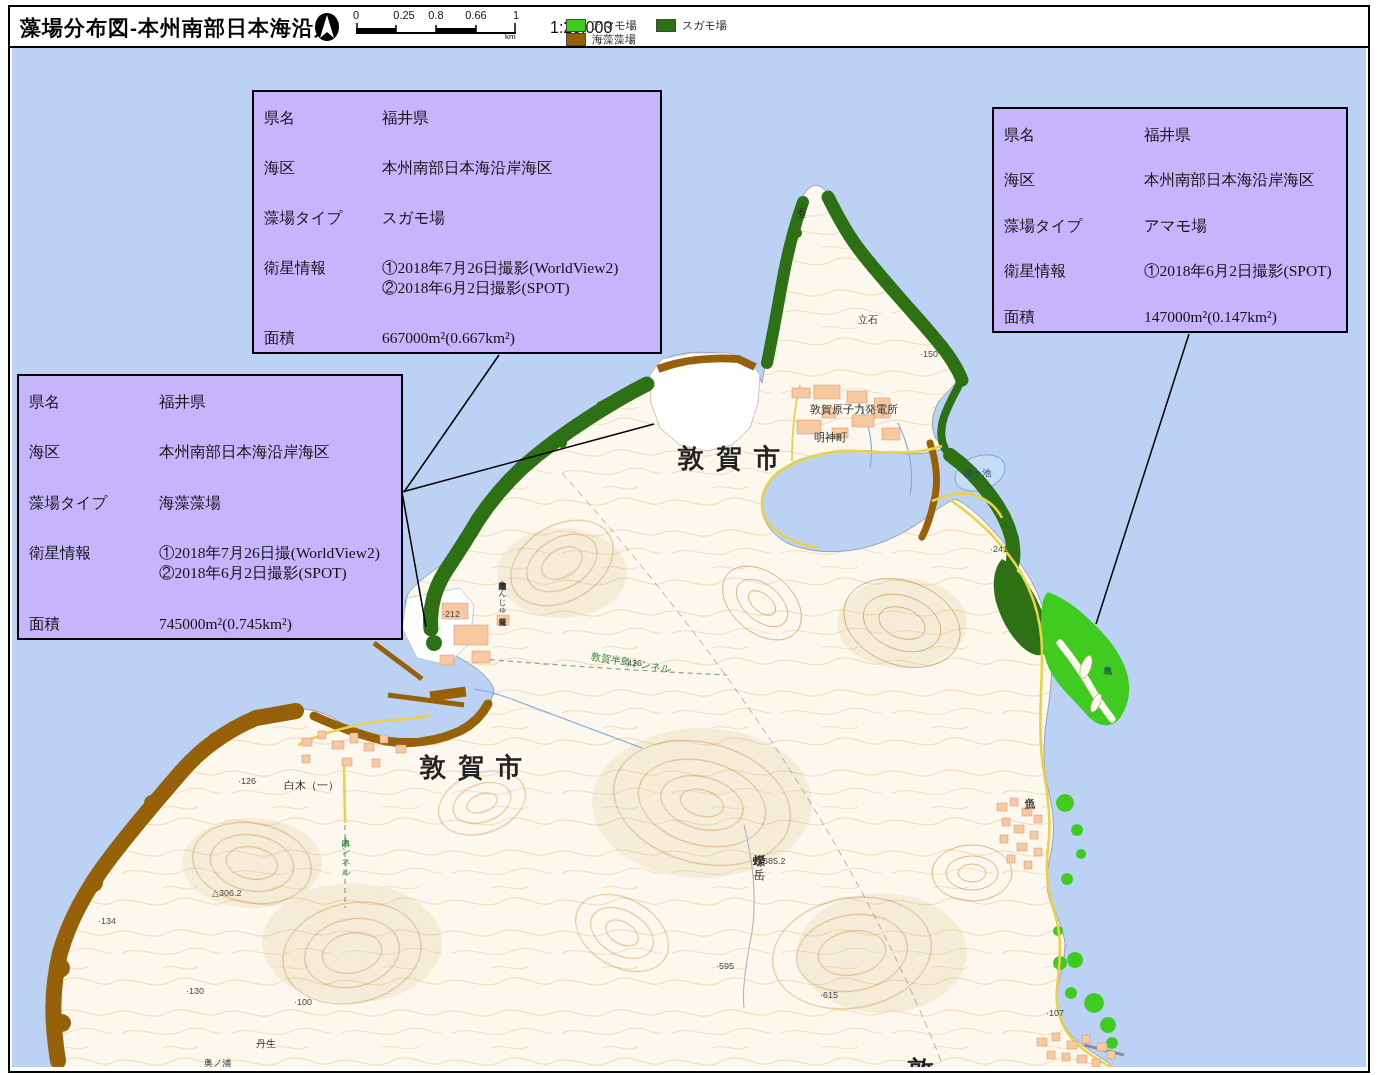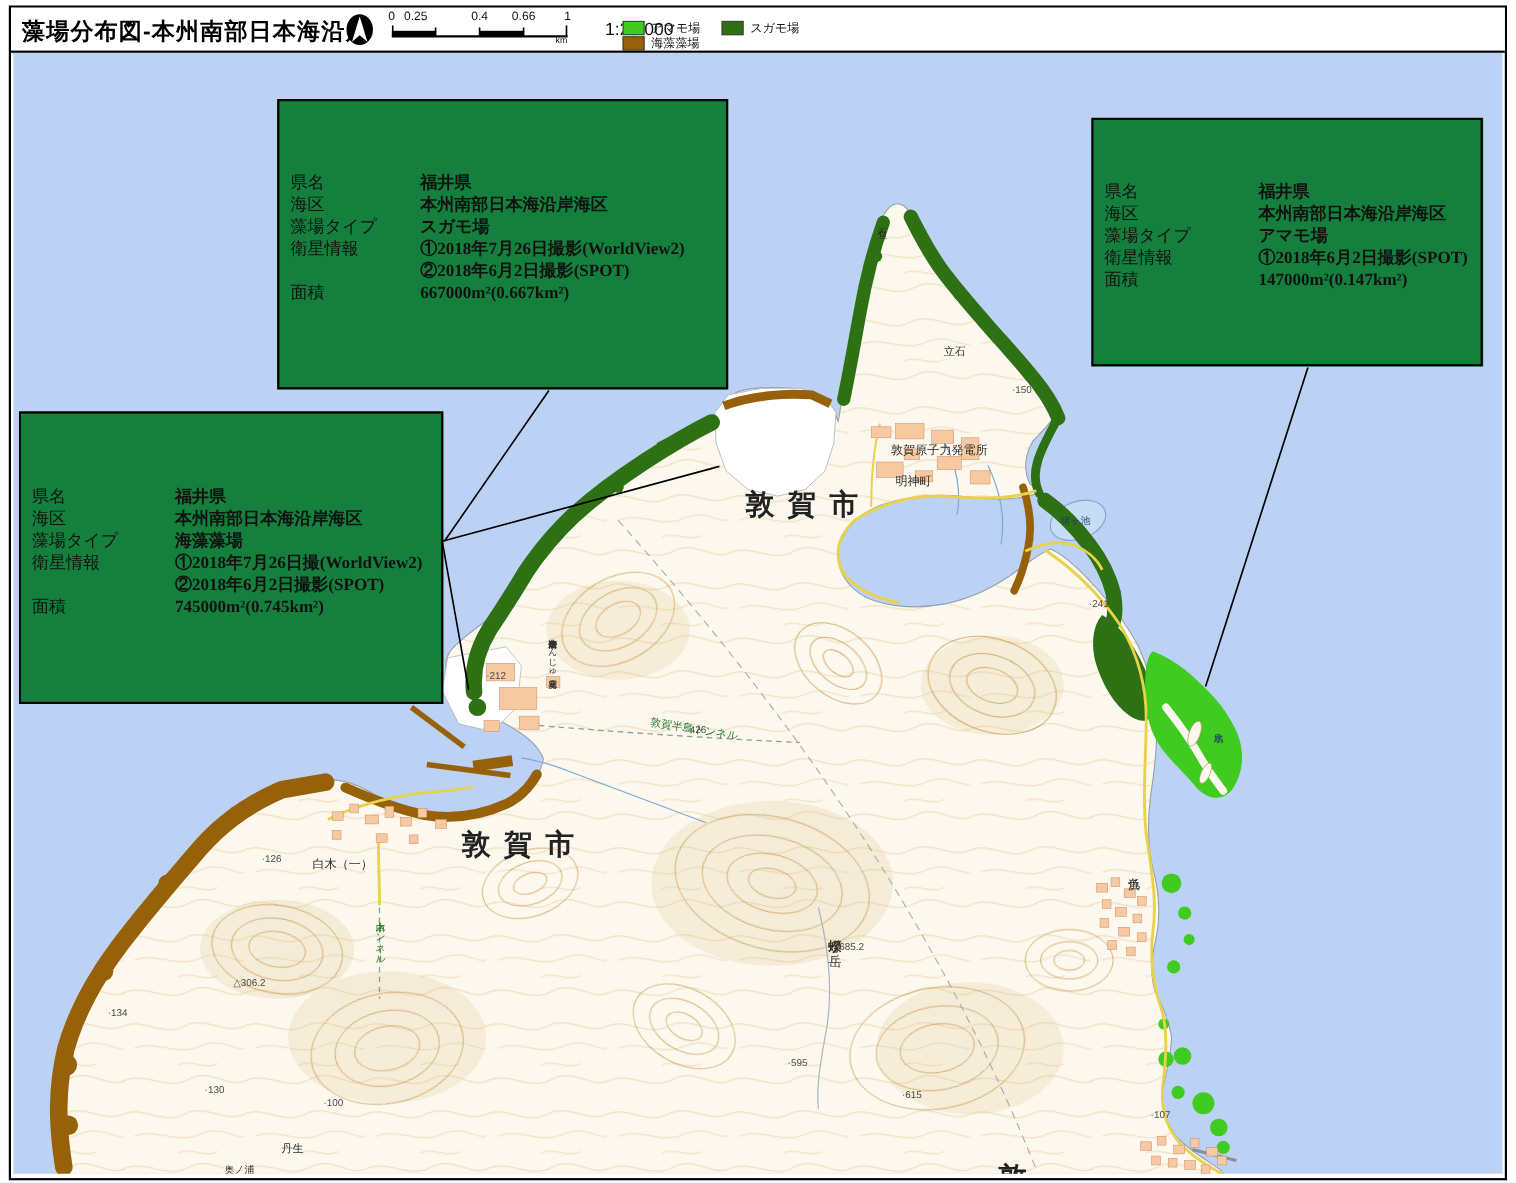--- a/index.html
+++ b/index.html
@@ -24,45 +24,45 @@
   .c-amamo{background:#3fcb20}.c-sugamo{background:#2e7014}.c-kaiso{background:#966109}
   
   .map{position:absolute;left:2px;top:41px;width:1354px;height:1019px;display:block;}
   .lbl{font-family:"Liberation Serif","DejaVu Serif",serif;fill:#2b2b2b;}
   .big{font-size:26px;letter-spacing:12px;fill:#222;font-weight:600;}
   .pl{font-size:11px;} .pl9{font-size:9px;} .pl10{font-size:10px;}
   .v{writing-mode:vertical-rl;text-orientation:upright;}
   .grn{fill:#2e7d32;} .blu{fill:#23406b;}
   .sp{font-size:9px;fill:#4a4a4a;font-family:"Liberation Sans",sans-serif;}
   
-  .infobox{position:absolute;background:#15803d;border:2px solid #000;box-sizing:border-box;
-           display:flex;flex-direction:column;justify-content:center;
-           padding:16px 10px 26px 10px;
+  .infobox{position:absolute;background:#c4b5fd;border:2px solid #000;box-sizing:border-box;
+           display:flex;flex-direction:column;justify-content:space-between;
+           padding:16px 10px 4px 10px;
            font-family:"Liberation Serif","DejaVu Serif",serif;font-size:15.5px;color:#111;}
   .row{display:flex;line-height:1.3;}
   .fl{width:118px;flex:none;} .fl-wide{width:140px;flex:none;}
-  .fv{flex:1;font-weight:bold;} .fv span{display:block;}
+  .fv{flex:1;} .fv span{display:block;}
 </style>
 </head>
 <body>
 
 <div class="frame">
 
   <div class="header">
     <div class="title">藻場分布図-本州南部日本海沿岸</div>
 
     <svg class="northsvg" width="34" height="34">
       <ellipse cx="17" cy="17" rx="12" ry="14" fill="#000"></ellipse>
       <path d="M17,5 L10,28 L17,22 L24,28 Z" fill="#fff"></path>
     </svg>
 
     <div class="scalebar">
       <span class="tick" style="left:0px">0</span>
-      <span class="tick" style="left:22px">0.25</span>
-      <span class="tick" style="left:80px">0.4</span>
+      <span class="tick" style="left:48px">0.25</span>
+      <span class="tick" style="left:80px">0.8</span>
       <span class="tick" style="left:120px">0.66</span>
       <span class="tick" style="left:160px">1</span>
       <svg class="sbsvg" width="170" height="14">
         <line x1="0" y1="10" x2="160" y2="10" stroke="#000" stroke-width="2"></line>
         <rect x="0" y="5" width="40" height="5" fill="#000"></rect>
         <rect x="80" y="5" width="40" height="5" fill="#000"></rect>
         <line x1="1" y1="0" x2="1" y2="10" stroke="#000" stroke-width="1.5"></line>
         <line x1="40" y1="2" x2="40" y2="10" stroke="#000" stroke-width="1.5"></line>
         <line x1="80" y1="2" x2="80" y2="10" stroke="#000" stroke-width="1.5"></line>
         <line x1="120" y1="2" x2="120" y2="10" stroke="#000" stroke-width="1.5"></line>

